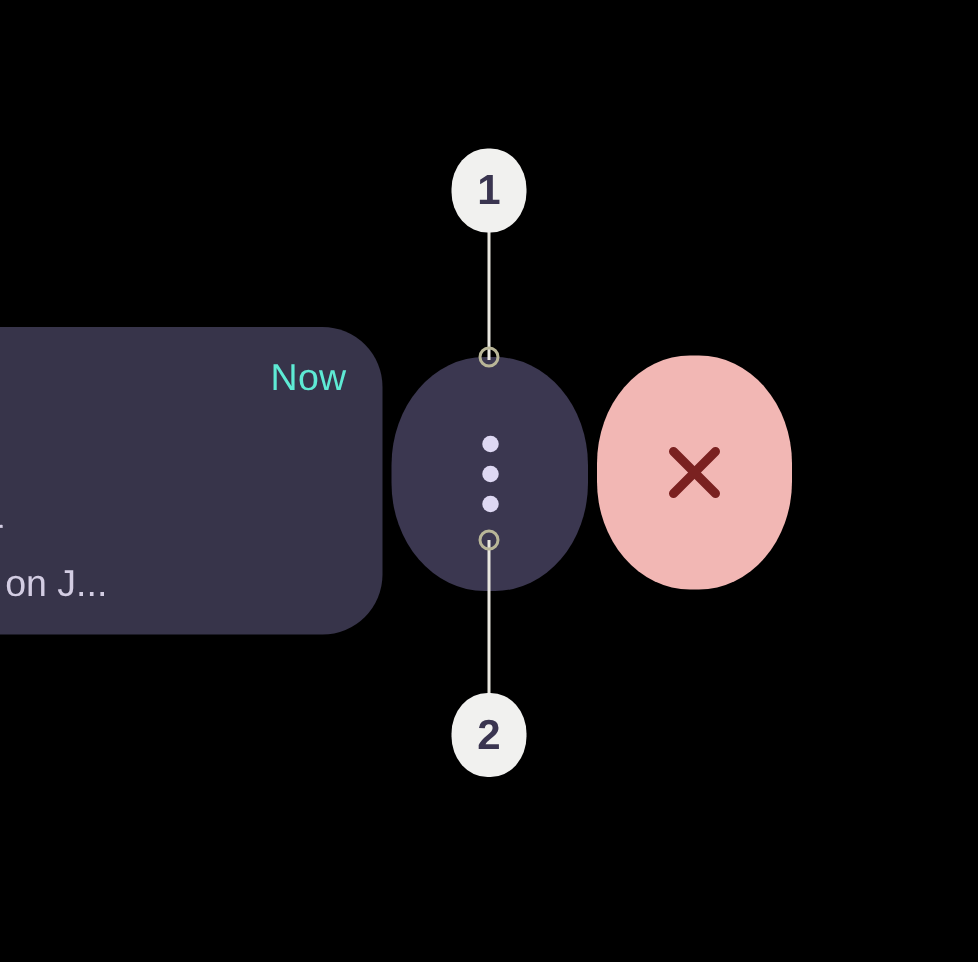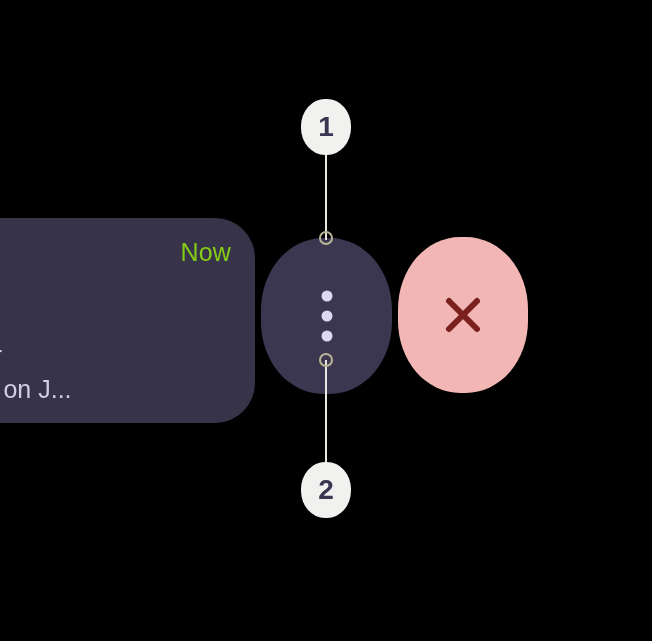--- a/index.html
+++ b/index.html
@@ -33,21 +33,21 @@
     border-radius: 40px;
     box-sizing: border-box;
     padding: 18px 22px 20px 22px;
     overflow: hidden;
   }
   .notif-time {
     position: absolute;
     right: 24px;
     top: 22px;
     font-size: 25px;
-    color: #84cc16;
+    color: #5eead4;
     letter-spacing: 0.2px;
     line-height: 1;
   }
   .notif-body {
     position: absolute;
     left: 22px;
     top: 120px;
     font-size: 25px;
     color: #d3cde3;
     line-height: 34px;

